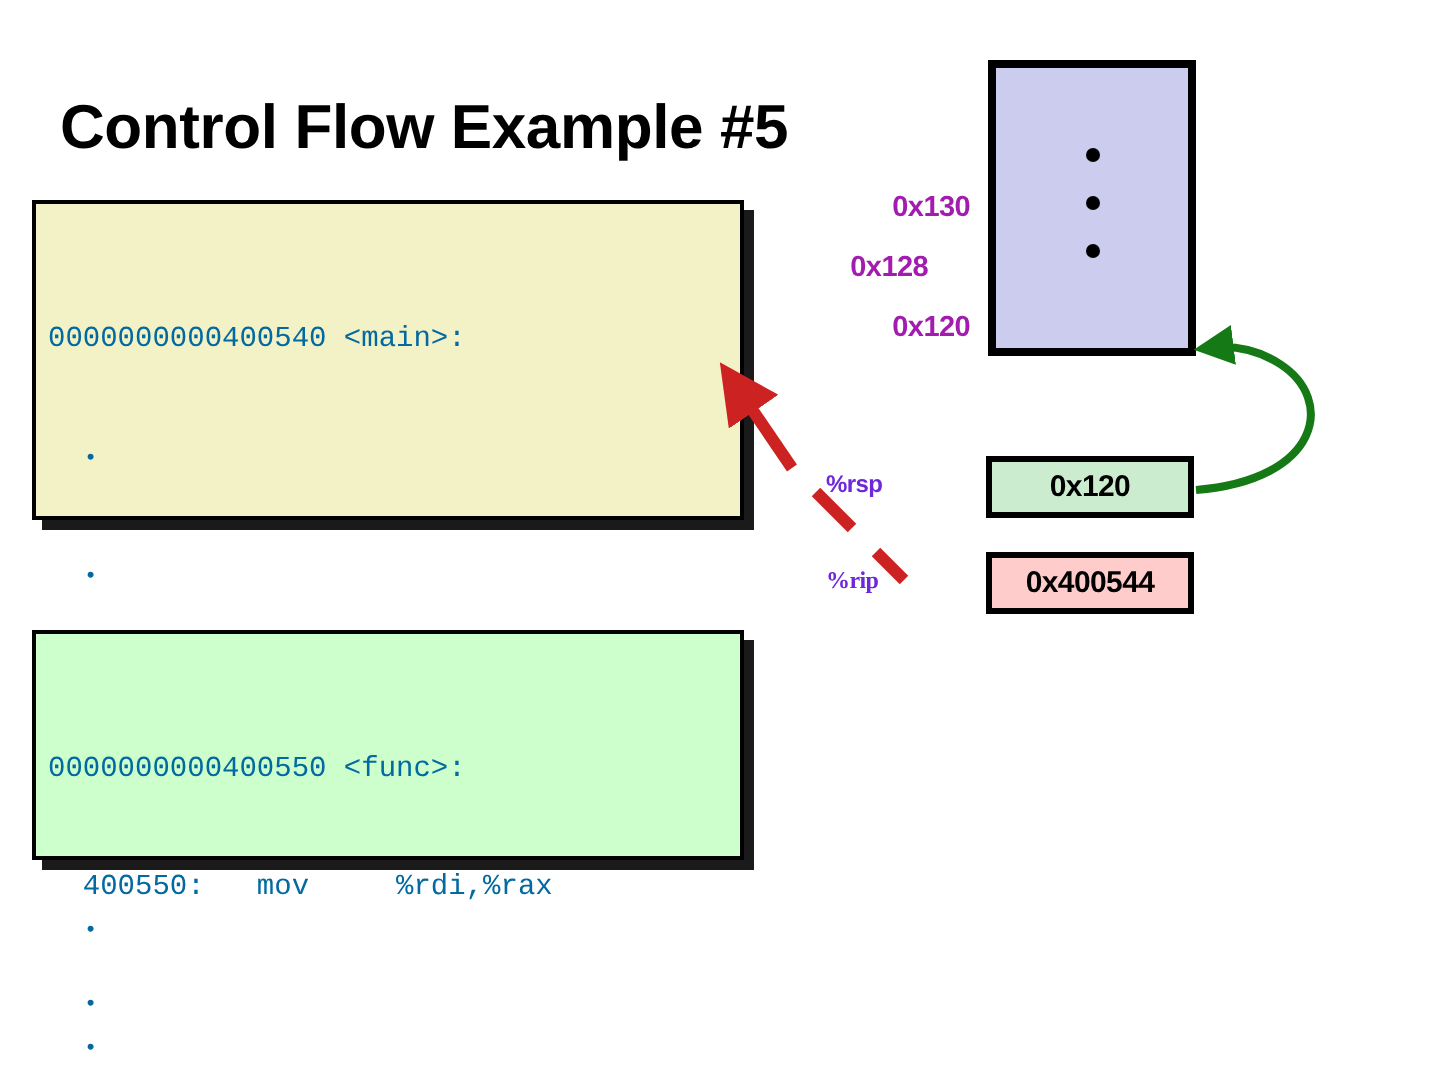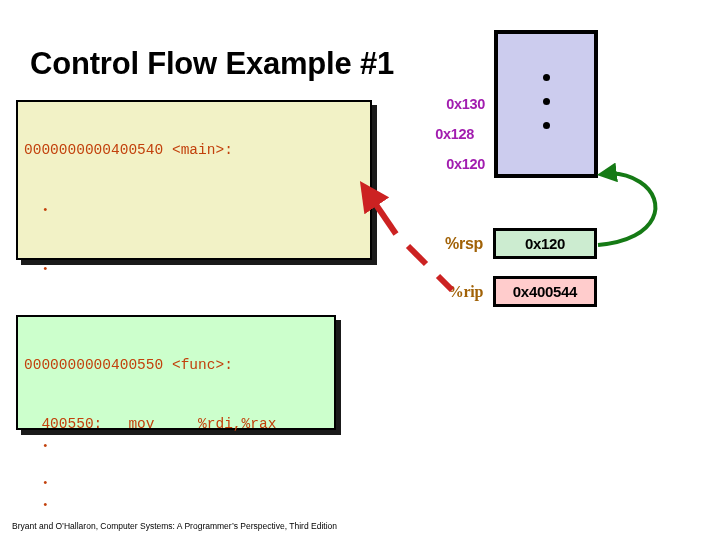--- a/index.html
+++ b/index.html
@@ -30,35 +30,35 @@
 
   
   .code-block {
     position: absolute;
     box-sizing: border-box;
     border: 2px solid #000000;
     box-shadow: 5px 5px 0 #1a1a1a;
     font-family: "Liberation Mono", "DejaVu Sans Mono", monospace;
     font-size: 14.5px;
     line-height: 19.5px;
-    color: #c2410c;
-    padding: 0 0 5px 6px;
+    color: #0369a1;
+    padding: 20px 0 5px 6px;
     white-space: pre;
   }
   #code-main {
     left: 16px;
     top: 100px;
     width: 356px;
     height: 160px;
     background: #f2f2c6;
   }
   #code-func {
     left: 16px;
     top: 315px;
-    width: 320px;
+    width: 356px;
     height: 115px;
     background: #ccffcc;
   }
   .code-line { white-space: pre; min-height: 19.5px; }
   .code-dot  { white-space: pre; min-height: 19.5px; }
   .code-dot::before {
     content: "\2022";
     display: inline-block;
     font-size: 11px;
     padding-left: 18px;
@@ -90,31 +90,31 @@
   .addr-label {
     position: absolute;
     width: 70px;
     text-align: right;
     font-size: 14.5px;
     font-weight: bold;
     color: #a21caf;
     letter-spacing: -0.3px;
   }
   #addr-130 { left: 415px; top: 96px; }
-  #addr-128 { left: 404px; top: 126px; }
+  #addr-128 { left: 394px; top: 126px; }
   #addr-120 { left: 415px; top: 156px; }
 
   
   .reg-label {
     position: absolute;
     width: 70px;
-    text-align: right;
-    font-size: 16px;
-    font-weight: bold;
-    color: #a16207;
+    text-align: left;
+    font-size: 12px;
+    font-weight: bold;
+    color: #6d28d9;
     letter-spacing: -0.3px;
   }
   .reg-box {
     position: absolute;
     left: 493px;
     width: 104px;
     height: 31px;
     box-sizing: border-box;
     border: 3px solid #000000;
     font-size: 15px;
@@ -155,21 +155,21 @@
     font-weight: bold;
     color: #000000;
     margin-top: 22px;
   }
 </style>
 </head>
 <body>
 
 <div id="slide">
 
-  <div id="slide-title">Control Flow Example #1</div>
+  <div id="slide-title">Control Flow Example #5</div>
 
   <div class="code-block" id="code-main">
     <div class="code-line">0000000000400540 &lt;main&gt;:</div>
     <div class="code-dot"></div>
     <div class="code-dot"></div>
     <div class="code-line">  400544: callq   400550 &lt;func&gt;</div>
     <div class="code-line">  400549: mov     %rax,(%rbx)</div>
     <div class="code-dot"></div>
     <div class="code-dot"></div>
   </div>
@@ -210,16 +210,15 @@
 
     <g>
       <line x1="452" y1="290" x2="438" y2="276" stroke="#cc2222" stroke-width="6"></line>
       <line x1="426" y1="264" x2="408" y2="246" stroke="#cc2222" stroke-width="6"></line>
       <line x1="396" y1="234" x2="366" y2="190" stroke="#cc2222" stroke-width="6" marker-end="url(#redhead)"></line>
     </g>
 
     <path d="M 598 245 C 660 240 668 200 640 182 C 626 173 612 173 604 174" fill="none" stroke="#157a15" stroke-width="4" marker-end="url(#greenhead)"></path>
   </svg>
 
-  <div id="footer-text">Bryant and O’Hallaron, Computer Systems: A Programmer’s Perspective, Third Edition</div>
   <div id="page-number">11</div>
 
 </div>
 
 </body></html>

